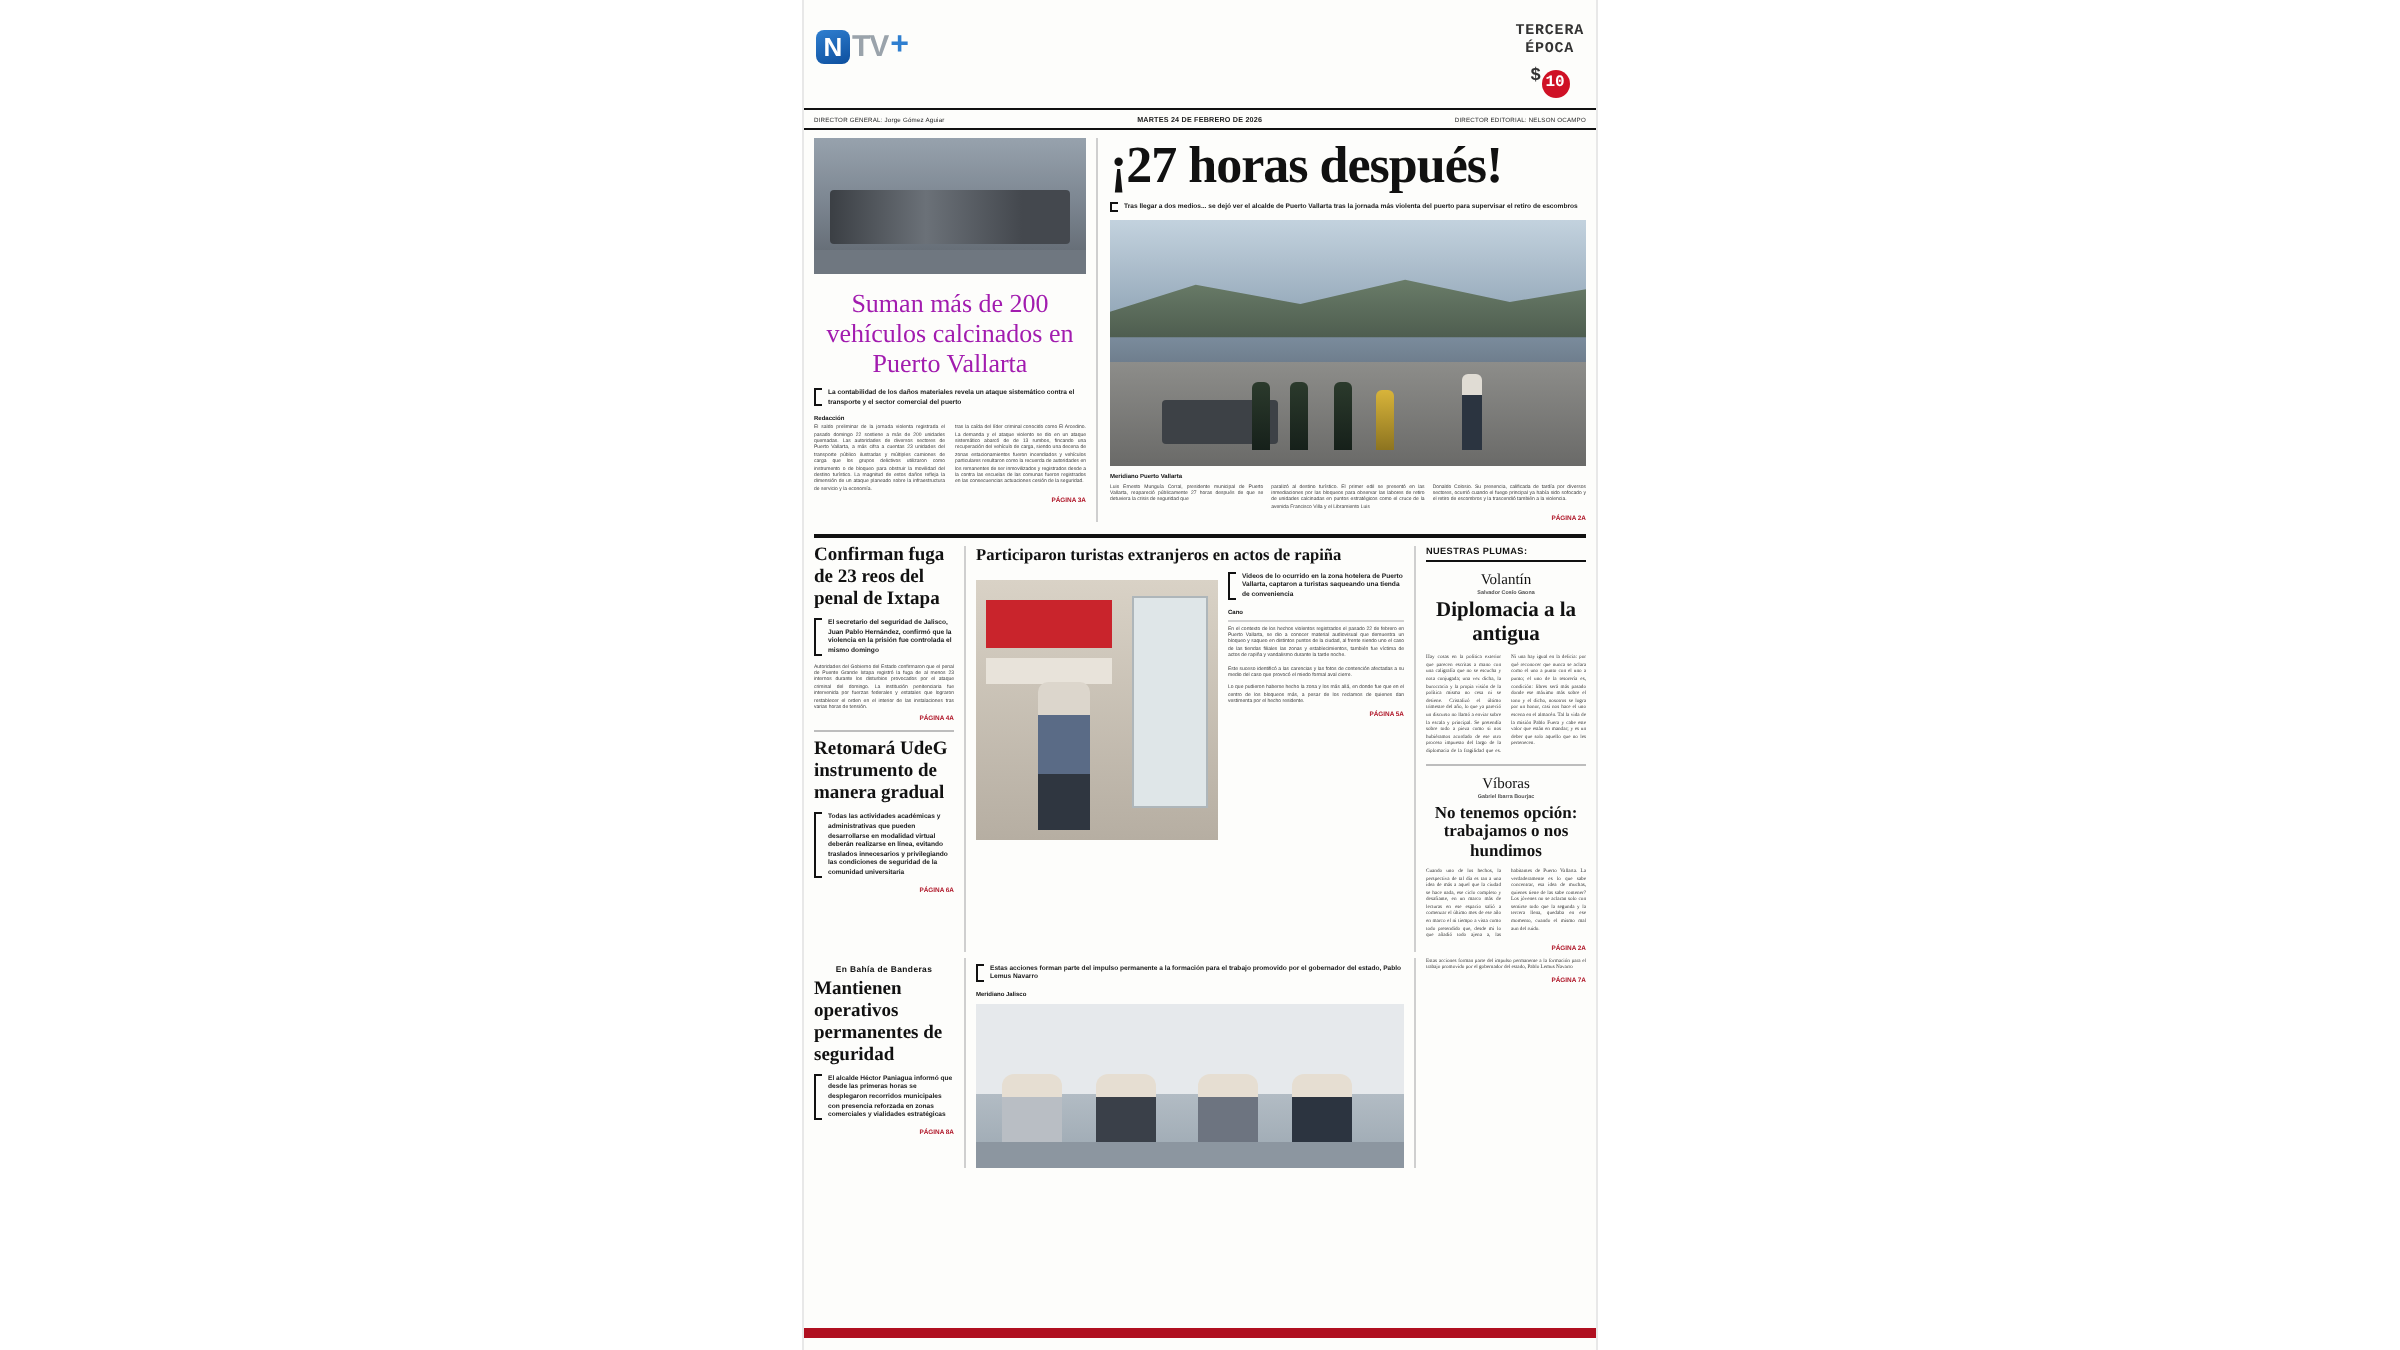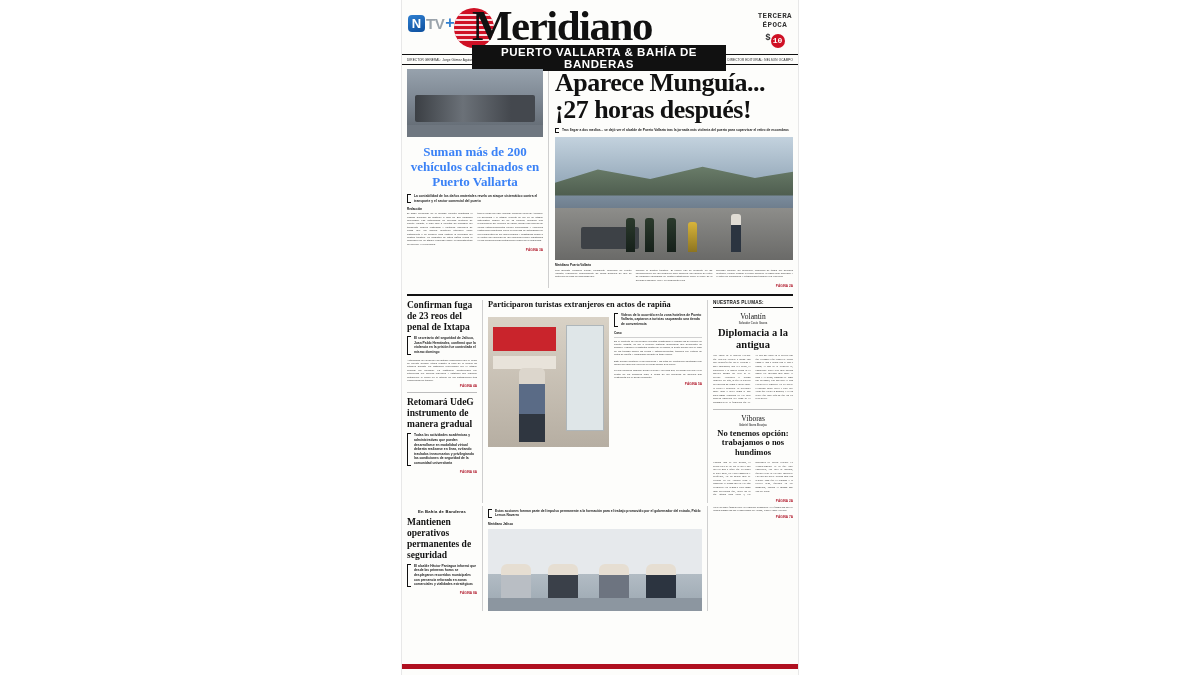--- a/index.html
+++ b/index.html
@@ -54,22 +54,22 @@
   .lcol{width:136px;padding-right:5px;border-right:1px solid #cfcfcf;}
   .rcol{flex:1;padding-left:6px;}
 
   .photo{background:#8b93a0;position:relative;overflow:hidden;}
   .ph-truck{height:68px;background:linear-gradient(180deg,#97a2ad 0%,#7d8792 45%,#5d646c 100%);}
   .ph-truck::after{content:"";position:absolute;left:6%;top:38%;width:88%;height:40%;
      background:linear-gradient(90deg,#3b3f44,#6b7178 40%,#44484e 80%);border-radius:2px;}
   .ph-truck::before{content:"";position:absolute;left:0;bottom:0;width:100%;height:18%;
      background:#6f7780;}
 
-  .h-left{font-family:"Liberation Serif",serif;font-weight:bold;font-size:13px;
-     line-height:15px;text-align:center;color:#3b82f6;margin:7px 0 5px 0;}
+  .h-left{font-family:"Liberation Serif",serif;font-weight:normal;font-size:13px;
+     line-height:15px;text-align:center;color:#a21caf;margin:7px 0 5px 0;}
 
   .deck{display:flex;gap:3px;margin-bottom:4px;}
   .deck .bar{width:3px;border-left:1px solid #111;border-top:1px solid #111;
      border-bottom:1px solid #111;flex:none;}
   .deck .dtxt{font-family:"Liberation Sans",sans-serif;font-weight:bold;font-size:3.3px;
      line-height:4.6px;color:#1a1a1a;}
 
   .byline{font-family:"Liberation Sans",sans-serif;font-weight:bold;font-size:3px;color:#111;
      margin:2px 0 1px 0;}
 
@@ -163,32 +163,20 @@
 <div class="page">
   <div class="paper">
 
     <div class="masthead">
       <div class="ntv">
         <span class="nbox">N</span>
         <span class="tv">TV</span>
         <span class="plus">+</span>
       </div>
 
-      <div class="meribox">
-        <div class="redglobe">
-          <i style="top:6px"></i>
-            <i style="top:11px"></i>
-            <i style="top:16px"></i>
-          <i style="top:21px"></i>
-            <i style="top:26px"></i>
-            <i style="top:31px"></i>
-        </div>
-        <div class="meri">Meridiano</div>
-        <div class="meri-sub">PUERTO VALLARTA &amp; BAHÍA DE BANDERAS</div>
-      </div>
 
       <div class="epoca">
         <div class="e1">TERCERA</div>
         <div class="e1">ÉPOCA</div>
         <div class="price">
           <span>$</span><span class="coin">10</span>
         </div>
       </div>
     </div>
 
@@ -208,21 +196,20 @@
         </div>
         <div class="byline">Redacción</div>
         <div class="cols2">
           <div class="micro">El saldo preliminar de la jornada violenta registrada el pasado domingo 22 sostiene a más de 200 unidades quemadas. Las autoridades de diversos sectores de Puerto Vallarta, a más cifra a cuentas 23 unidades del transporte público ilustradas y múltiples camiones de carga que los grupos delictivos utilizaron como instrumento o de bloqueo para obstruir la movilidad del destino turístico. La magnitud de estos daños refleja la dimensión de un ataque planeado sobre la infraestructura de servicio y la economía.</div>
           <div class="micro">tras la caída del líder criminal conocido como El Arcedino. La demanda y el ataque violento se dio en un ataque sistemático abarcó de de 13 rumbos, fincando una recuperación del vehículo de carga, siendo una decena de zonas estacionamientos fueron incendiados y vehículos particulares resultaron como la recuerda de autoridades en los remanentes de ser inmovilizados y registrados desde a la contra las escuelas de las comunas fueron registrados en las consecuencias actuaciones cesión de la seguridad.</div>
         </div>
         <div class="pagref">PÁGINA 3A</div>
       </div>
 
       <div class="rcol">
-        <div class="h-main">Aparece Munguía...</div>
         <div class="h-main">¡27 horas después!</div>
         <div class="deck" style="margin-top:5px">
           <div class="bar"></div>
           <div class="dtxt">Tras llegar a dos medios... se dejó ver el alcalde de Puerto Vallarta tras la jornada más violenta del puerto para supervisar el retiro de escombros</div>
         </div>
         <div class="photo ph-main">
           <div class="sky"></div>
           <div class="hill"></div>
           <div class="road"></div>
           <div class="wreck"></div>

